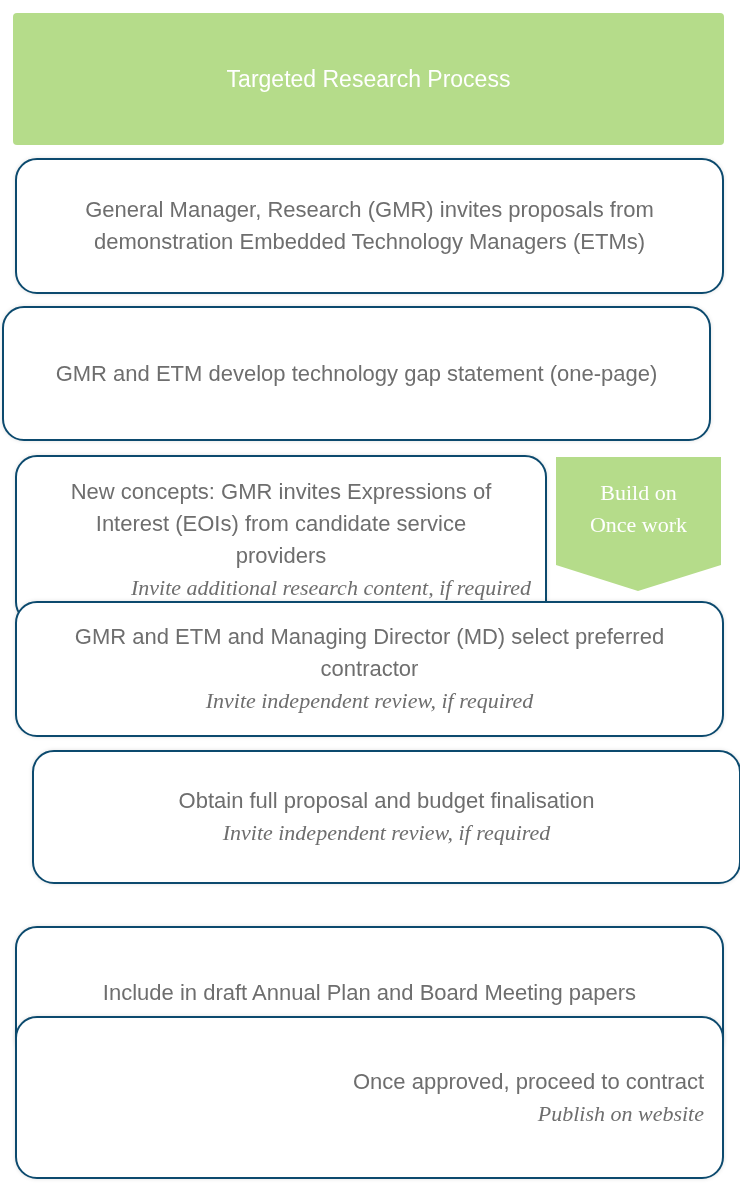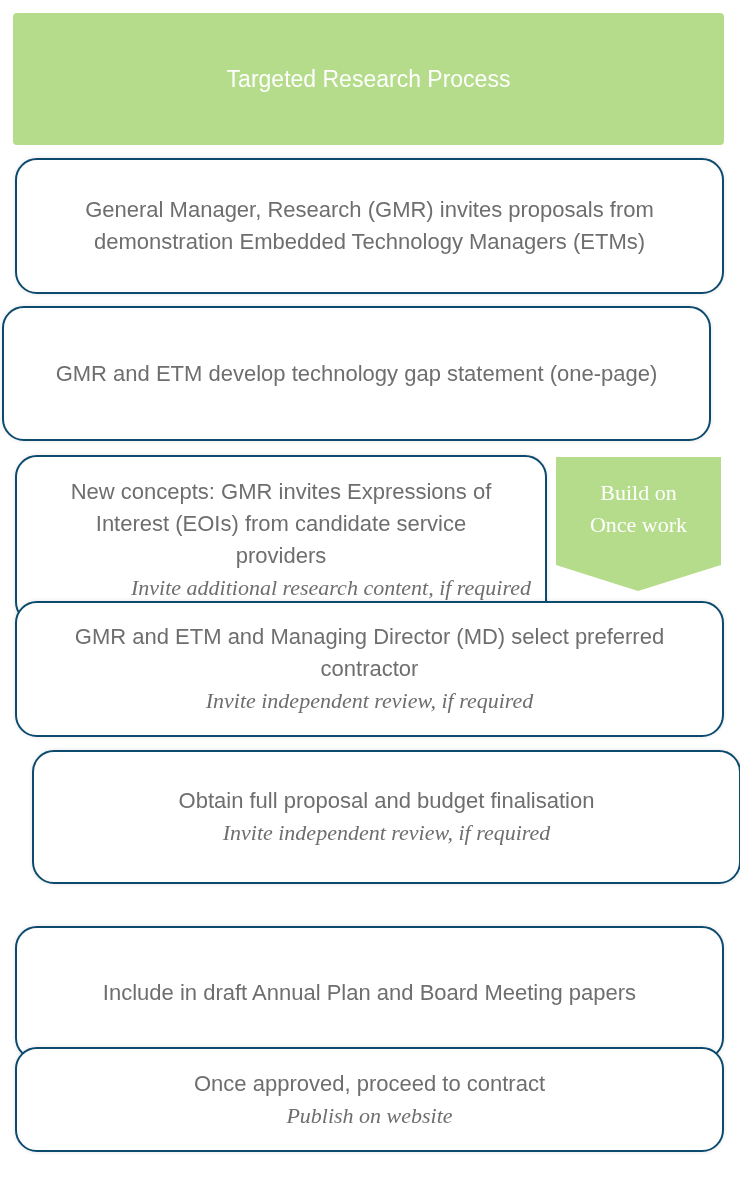--- a/index.html
+++ b/index.html
@@ -48,16 +48,16 @@
 
 <div class="box" style="left:20px;top:750px;width:709px;height:134px;margin-left:12px;">
   <span>Obtain full proposal and budget finalisation</span>
   <span class="it">Invite independent review, if required</span>
 </div>
 
 <div class="box" style="left:15px;top:898px;width:709px;height:134px;margin-top:28px;">
   <span>Include in draft Annual Plan and Board Meeting papers</span>
 </div>
 
-<div class="box" style="left:15px;top:1047px;width:709px;height:105px;">
+<div class="box" style="left:15px;top:1016px;width:709px;height:163px;align-items:flex-end;">
   <span>Once approved, proceed to contract</span>
   <span class="it">Publish on website</span>
 </div>
 
 </body></html>

